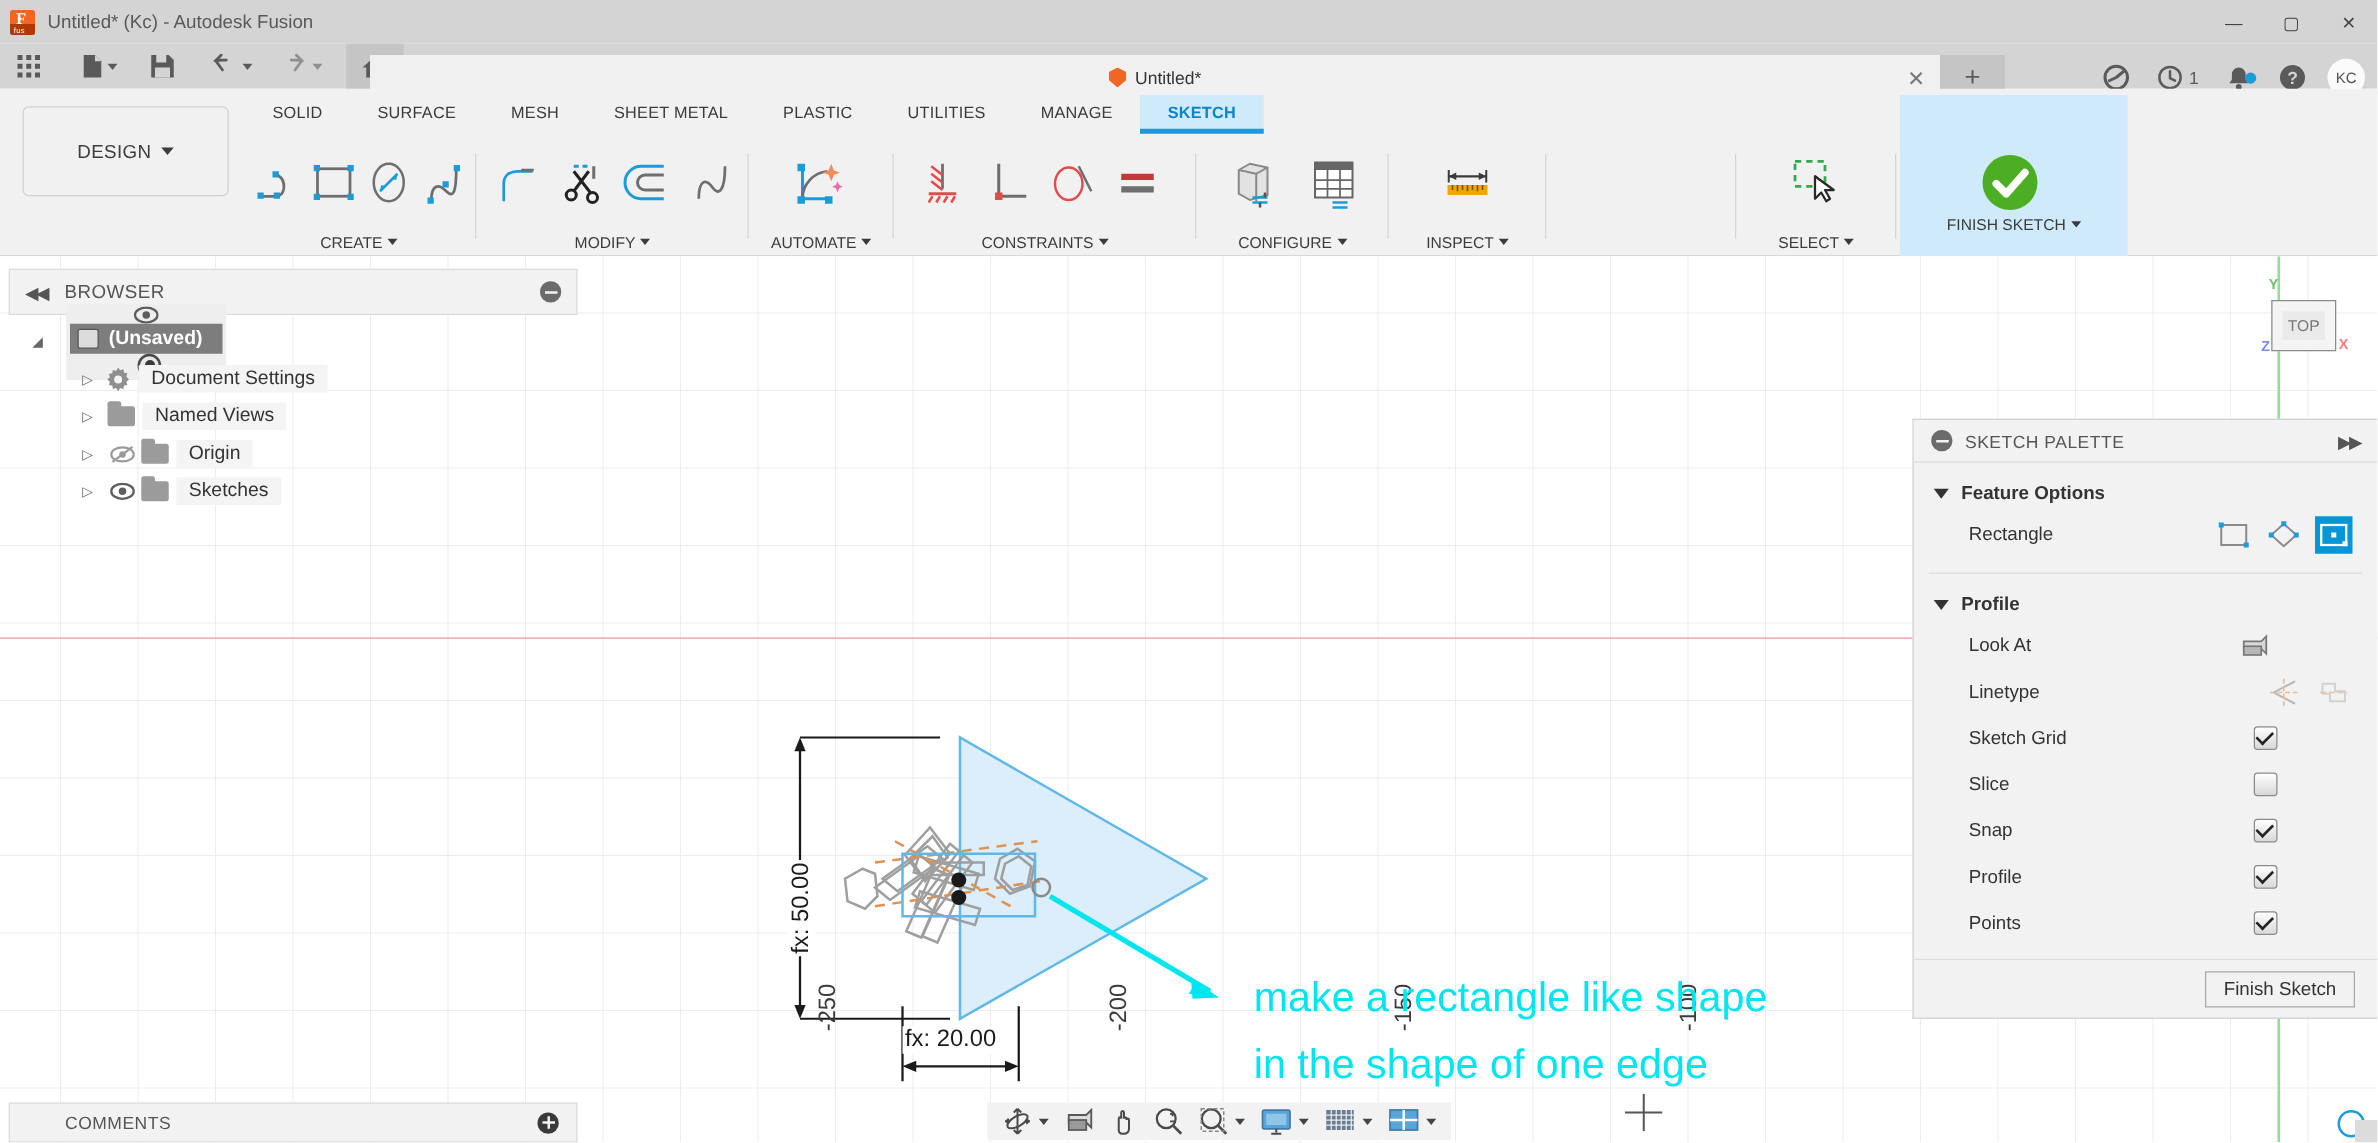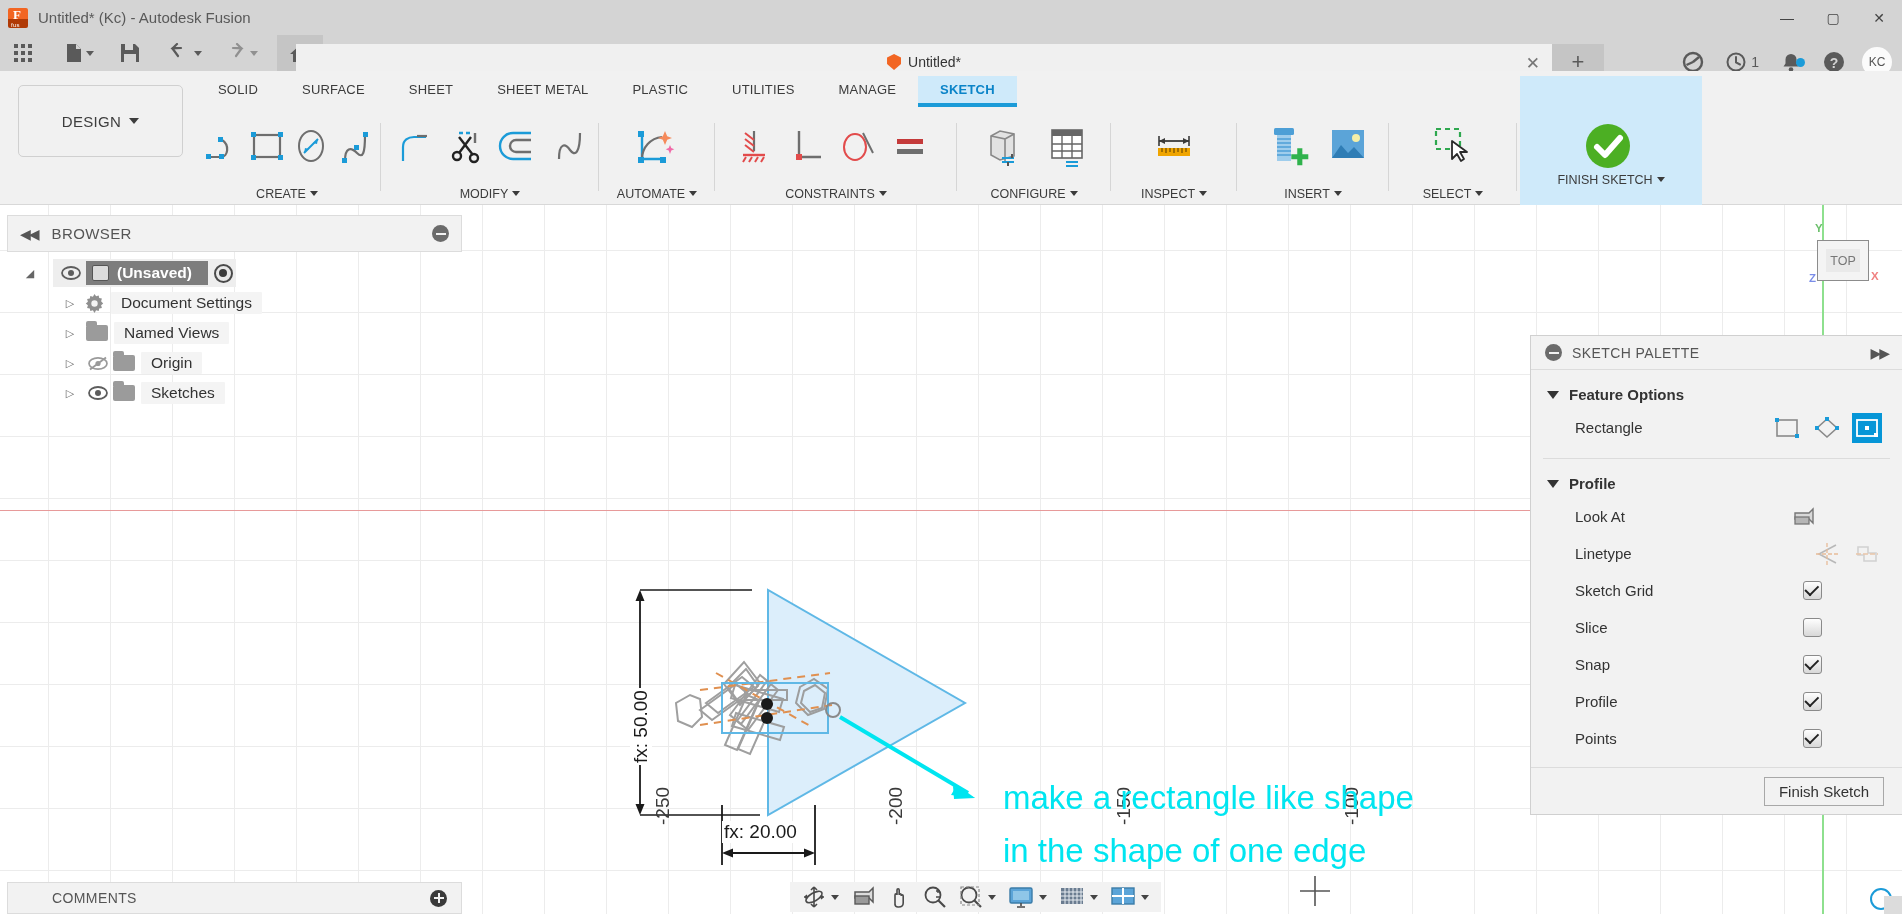--- a/index.html
+++ b/index.html
@@ -206,21 +206,21 @@
   .eye { width: 30px; display: flex; align-items: center; justify-content: center; flex: none; }
   .folder {
     width: 22px; height: 16px; background: #9b9b9b; border-radius: 2px; position: relative; flex: none;
   }
   .folder::before {
     content:""; position: absolute; left: 0; top: -4px; width: 11px; height: 5px;
     background: #9b9b9b; border-radius: 2px 2px 0 0;
   }
   .tlabel { padding: 2px 10px; background: #f4f4f4; border-radius: 1px; margin-left: 6px; }
   .root-pill {
-    display: flex; align-items: center; background: #eee; padding: 2px 3px;
+    display: flex; align-items: center; background: #eee; padding: 2px 3px; flex-direction: column;
   }
   .root-chip {
     background: #7d7d7d; color: #fff; font-weight: bold; padding: 3px 16px 3px 6px;
     display: flex; align-items: center; gap: 8px;
   }
   .cube-ico {
     width: 17px; height: 16px; background: #dcdcdc; border: 1.5px solid #555;
     border-radius: 2px; position: relative; flex: none;
   }
   .radio-ico {
@@ -417,21 +417,21 @@
   <div class="ribbon">
 
     <div class="design-box">
       <div class="lbl">DESIGN</div>
       <div class="caret"></div>
     </div>
 
     <div class="tabs">
       <div class="tab">SOLID</div>
       <div class="tab">SURFACE</div>
-      <div class="tab">SHEET</div>
+      <div class="tab">MESH</div>
       <div class="tab">SHEET METAL</div>
       <div class="tab">PLASTIC</div>
       <div class="tab">UTILITIES</div>
       <div class="tab">MANAGE</div>
       <div class="tab active">SKETCH</div>
     </div>
 
     <div class="ribbon-body">
 
       <div class="rgroup" style="left:0;width:182px">
@@ -601,42 +601,20 @@
                 <path d="M11 23v4M15 23v5M19 23v4M23 23v5M27 23v4M31 23v5M35 23v4" stroke="#7a5200" stroke-width="1.3"></path>
               </svg>
           </div>
         </div>
         <div class="rgroup-label">
           <span>INSPECT</span><i class="caret-t"></i>
         </div>
       </div>
       <div class="sep" style="left:1040px"></div>
 
-      <div class="rgroup" style="left:1044px;width:146px">
-        <div class="rgroup-icons" style="padding-left:14px">
-          <div class="ic w60">
-            <svg width="48" height="46" viewBox="0 0 48 46">
-              <rect x="13" y="5" width="20" height="7" rx="1.5" fill="#4d9fd6"></rect>
-              <rect x="16" y="12" width="14" height="26" fill="#9fcdec"></rect>
-              <path d="M16 16h14M16 20h14M16 24h14M16 28h14M16 32h14" stroke="#4d9fd6" stroke-width="1.6"></path>
-              <path d="M30 31h7v-7h6v7h7v6h-7v7h-6v-7h-7z" fill="#2fb24c" transform="translate(-2,-2) scale(0.85) translate(8,8)"></path>
-            </svg>
-          </div>
-          <div class="ic w60">
-            <svg width="46" height="44" viewBox="0 0 46 44">
-                <rect x="8" y="6" width="32" height="28" fill="#5ba4d8"></rect>
-                <circle cx="32" cy="14" r="4" fill="#f5efa8"></circle>
-                <path d="M8 34l9-13 7 8 6-6 10 11z" fill="#2f7db5"></path>
-              </svg>
-          </div>
-        </div>
-        <div class="rgroup-label">
-          <span>INSERT</span><i class="caret-t"></i>
-        </div>
-      </div>
       <div class="sep" style="left:1192px"></div>
 
       <div class="rgroup" style="left:1196px;width:122px">
         <div class="rgroup-icons" style="padding-left:34px">
           <div class="ic">
             <svg width="48" height="46" viewBox="0 0 48 46">
               <rect x="8" y="6" width="24" height="20" fill="none" stroke="#2fa84f" stroke-width="2.2" stroke-dasharray="5 4"></rect>
               <path d="M24 18v18l5-5 4 7 3-2-4-7h7z" fill="#fff" stroke="#2a2a2a" stroke-width="1.8" stroke-linejoin="round"></path>
             </svg>
           </div>

